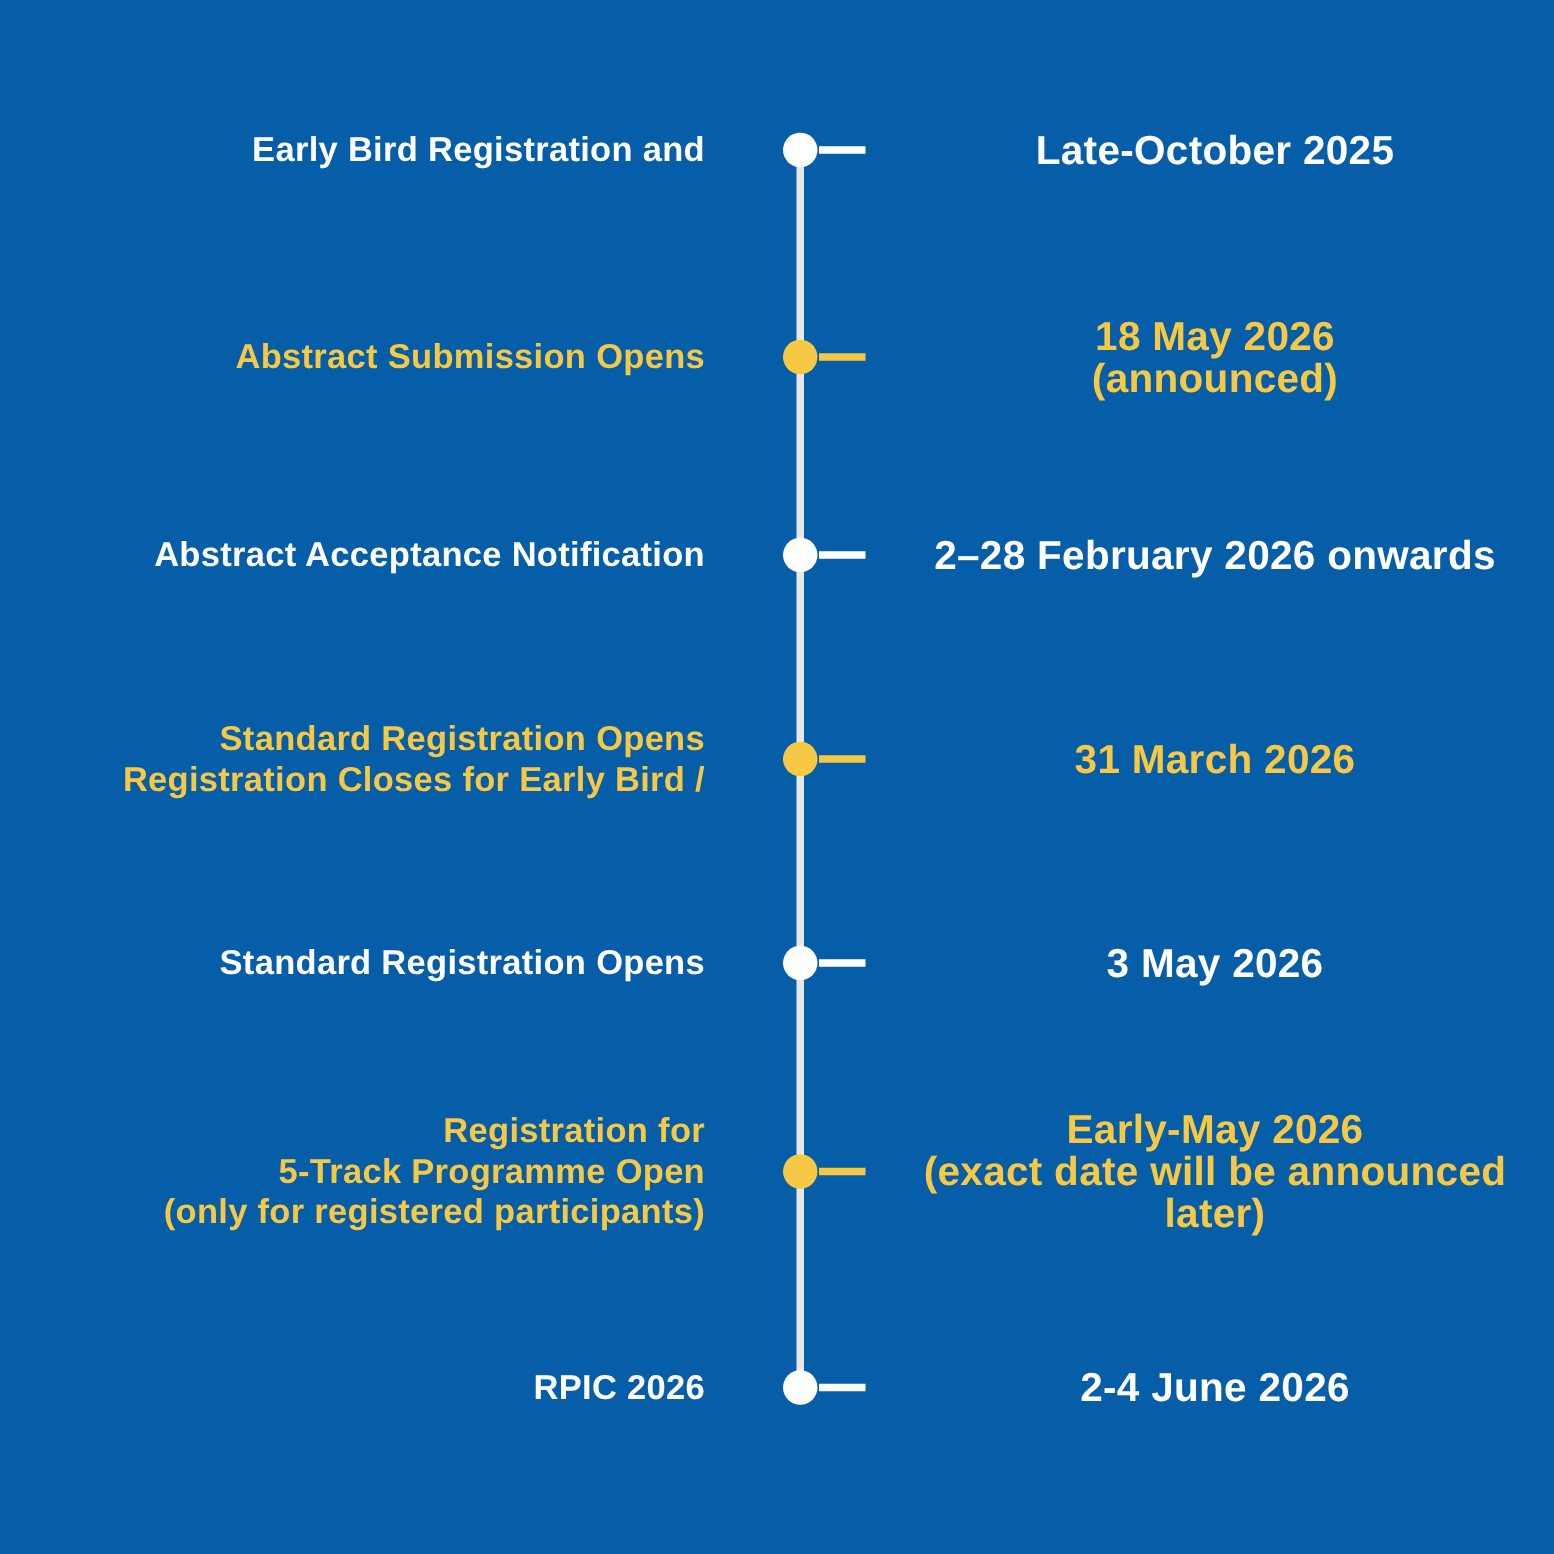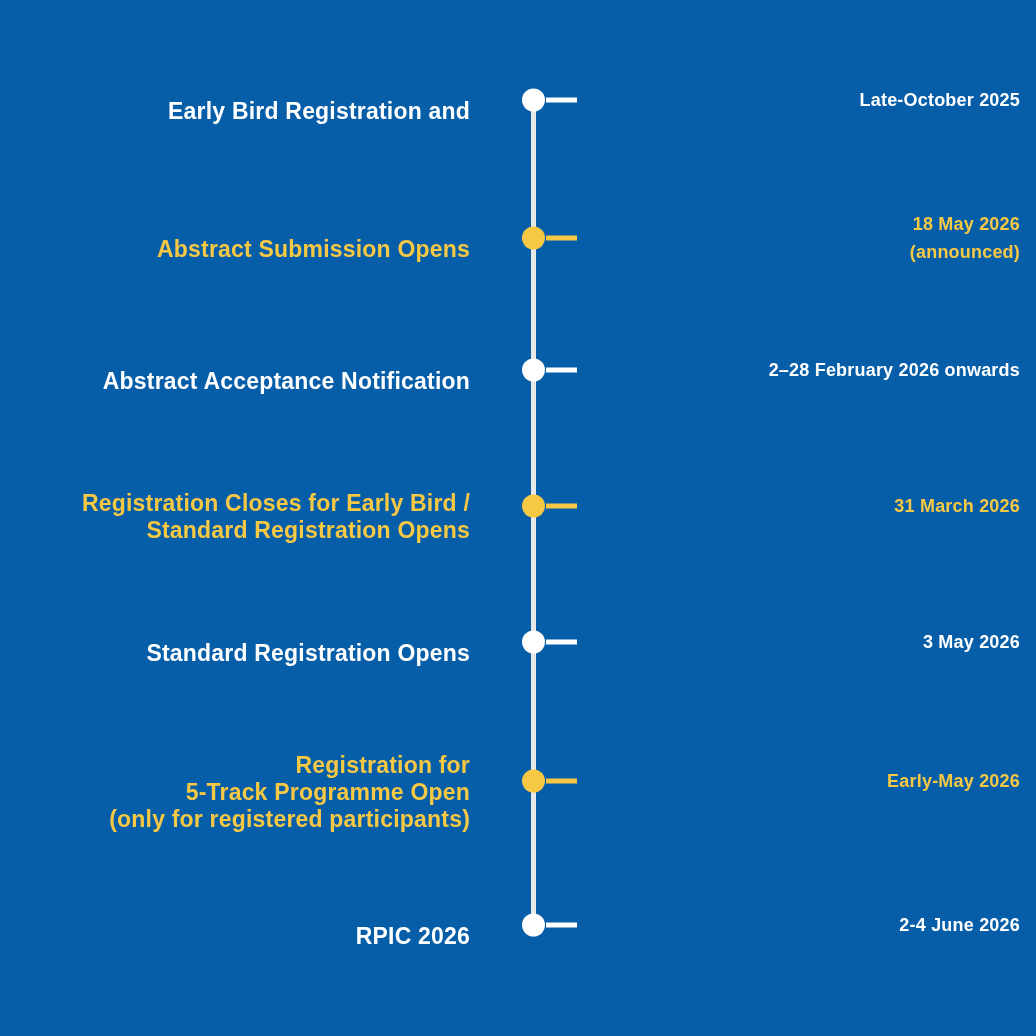--- a/index.html
+++ b/index.html
@@ -39,30 +39,29 @@
   .item .label {
     position: absolute;
     left: 0;
     top: 0;
     width: 470px;
     transform: translateY(-50%);
     text-align: right;
     font-size: 23px;
     line-height: 27px;
     letter-spacing: 0.2px;
-    margin-top: 11px;
   }
   .item .date {
     position: absolute;
     left: 600px;
     top: 0;
     width: 420px;
     transform: translateY(-50%);
-    text-align: right;
-    font-size: 18px;
+    text-align: center;
+    font-size: 27px;
     line-height: 28px;
     letter-spacing: 0.2px;
   }
   .item .dot {
     position: absolute;
     left: 522px;
     top: 0;
     width: 23px;
     height: 23px;
     border-radius: 50%;
@@ -113,22 +112,22 @@
         <span class="line-span">Abstract Acceptance Notification</span>
       </div>
     <div class="dot"></div>
     <div class="tick"></div>
     <div class="date">
         <span class="line-span">2–28 February 2026 onwards</span>
       </div>
   </div>
     <div class="item yellow" style="top: 506px;">
     <div class="label">
+        <span class="line-span">Standard Registration Opens</span>
         <span class="line-span">Registration Closes for Early Bird /</span>
-        <span class="line-span">Standard Registration Opens</span>
       </div>
     <div class="dot"></div>
     <div class="tick"></div>
     <div class="date">
         <span class="line-span">31 March 2026</span>
       </div>
   </div>
     <div class="item white" style="top: 642px;">
     <div class="label">
         <span class="line-span">Standard Registration Opens</span>
@@ -142,20 +141,21 @@
     <div class="item yellow" style="top: 781px;">
     <div class="label">
         <span class="line-span">Registration for</span>
         <span class="line-span">5-Track Programme Open</span>
         <span class="line-span">(only for registered participants)</span>
       </div>
     <div class="dot"></div>
     <div class="tick"></div>
     <div class="date">
         <span class="line-span">Early-May 2026</span>
+        <span class="line-span">(exact date will be announced later)</span>
       </div>
   </div>
     <div class="item white" style="top: 925px;">
     <div class="label">
         <span class="line-span">RPIC 2026</span>
       </div>
     <div class="dot"></div>
     <div class="tick"></div>
     <div class="date">
         <span class="line-span">2-4 June 2026</span>

